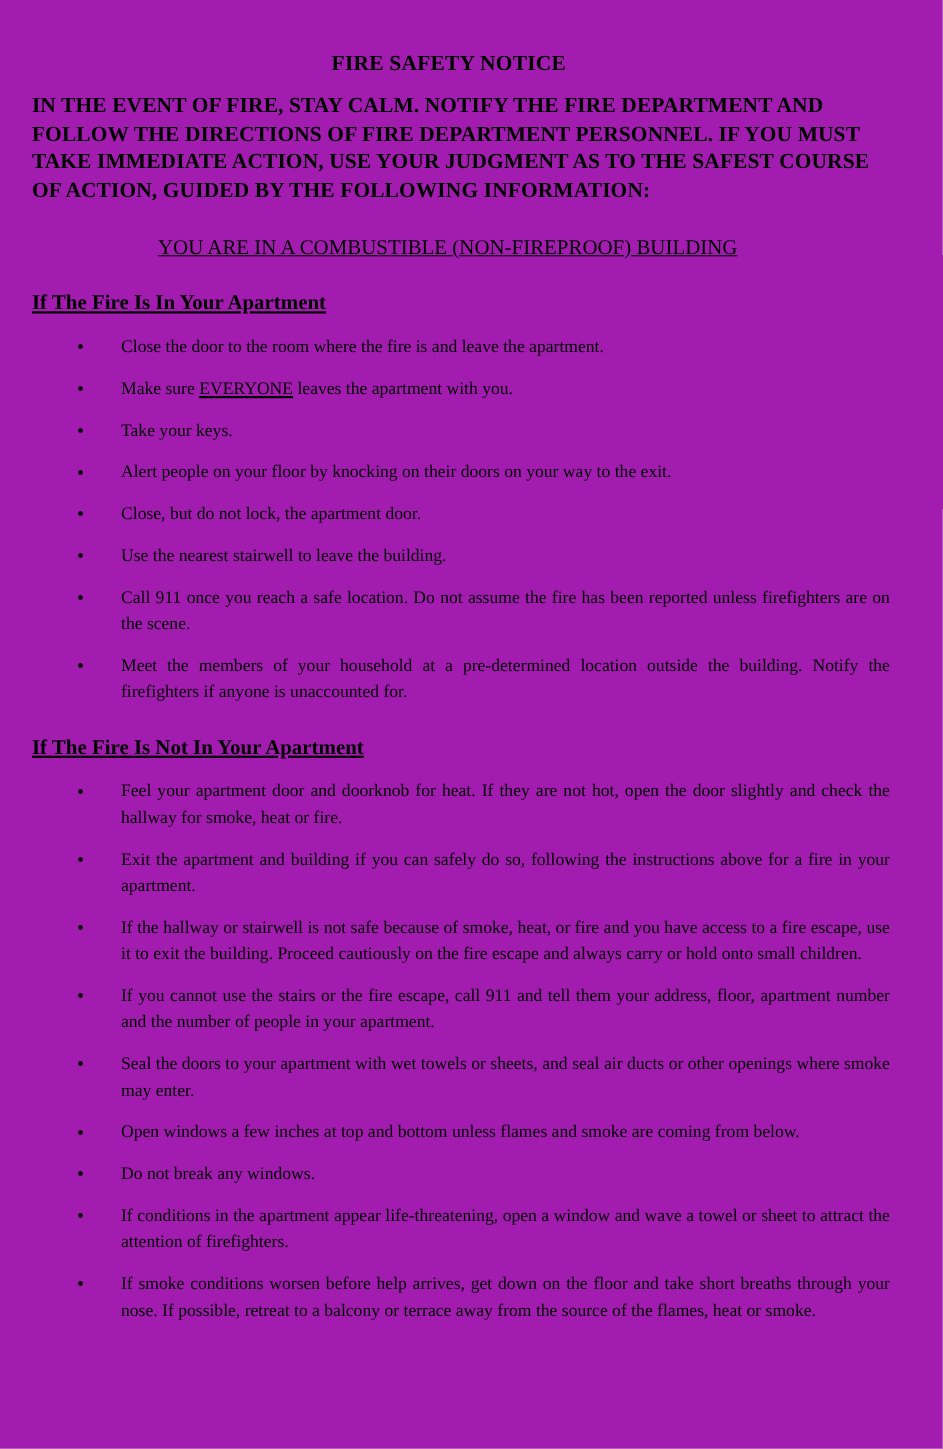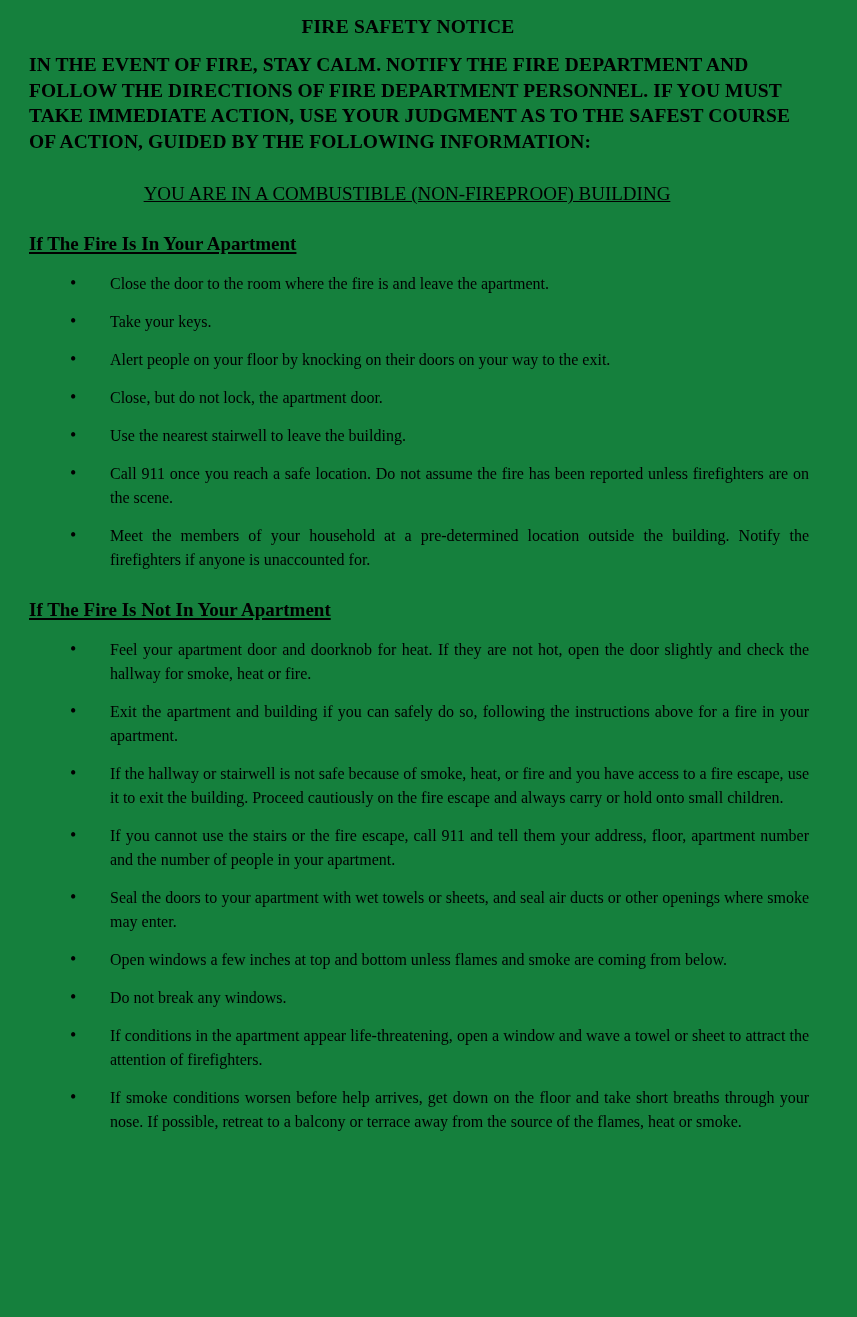--- a/index.html
+++ b/index.html
@@ -12,23 +12,23 @@
     height: 1317px;
     font-family: "Liberation Serif", "DejaVu Serif", serif;
     color: #000000;
     -webkit-font-smoothing: antialiased;
     overflow: hidden;
   }
   .page {
     position: relative;
     width: 857px;
     height: 1317px;
-    background: #15803d;
+    background: #a21caf;
     box-sizing: border-box;
-    padding: 14px 48px 0 29px;
+    padding: 46px 48px 0 29px;
   }
   .doc-title {
     text-align: center;
     font-weight: bold;
     font-size: 19.5px;
     letter-spacing: 0.2px;
     margin: 0 0 0 0;
     padding-right: 22px;
     line-height: 26px;
   }
@@ -112,20 +112,21 @@
   </div>
 
   <div class="center-line">YOU ARE IN A COMBUSTIBLE (NON-FIREPROOF) BUILDING</div>
 
   <div class="section">
     <div class="section-heading">
       <span class="u">If The Fire Is In Your Apartment</span>
     </div>
     <ul class="bullets" id="list-0">
         <li class="first single"><span>Close the door to the room where the fire is and leave the apartment.</span></li>
+        <li class="single"><span>Make sure </span><span class="u">EVERYONE</span><span> leaves the apartment with you.</span></li>
         <li class="single"><span>Take your keys.</span></li>
         <li class="single"><span>Alert people on your floor by knocking on their doors on your way to the exit.</span></li>
         <li class="single"><span>Close, but do not lock, the apartment door.</span></li>
         <li class="single"><span>Use the nearest stairwell to leave the building.</span></li>
         <li><span>Call 911 once you reach a safe location.  Do not assume the fire has been reported unless firefighters are on the scene.</span></li>
         <li><span>Meet the members of your household at a pre-determined location outside the building.  Notify the firefighters if anyone is unaccounted for.</span></li>
       </ul>
   </div>
 
   <div class="section sec2">

